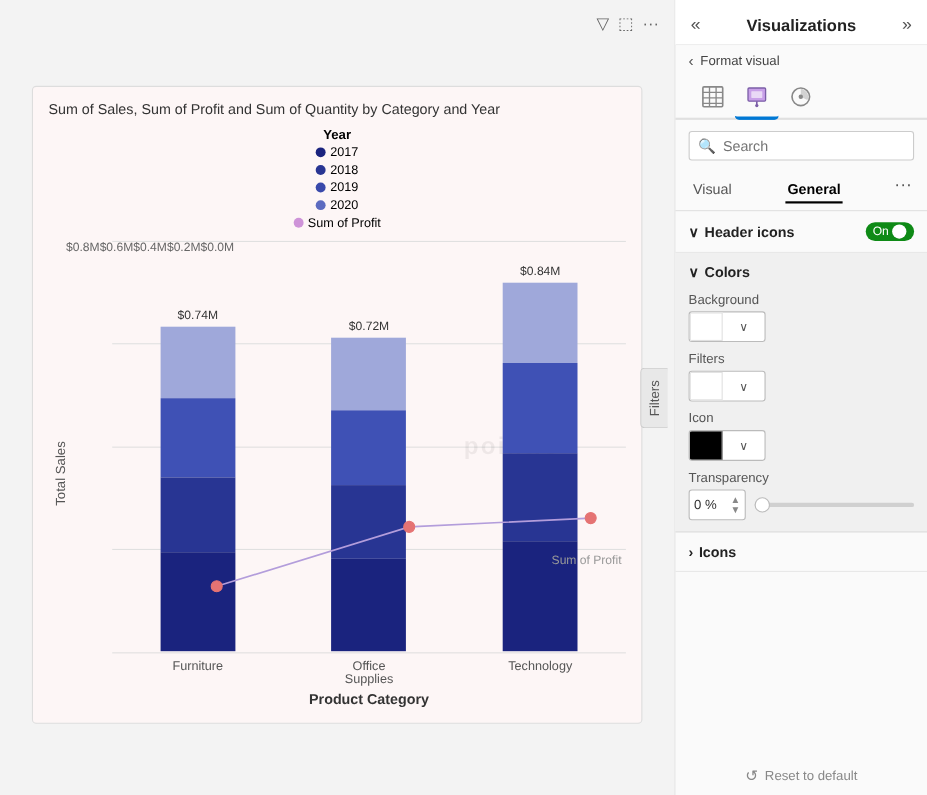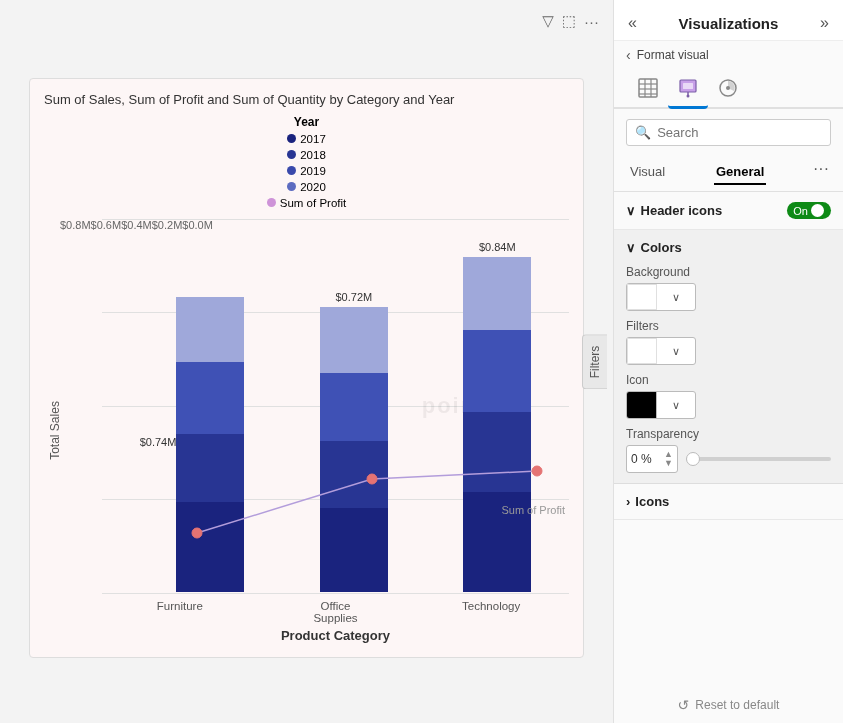--- a/index.html
+++ b/index.html
@@ -530,21 +530,21 @@
             <span>$0.2M</span>
             <span>$0.0M</span>
           </div>
 
           <div class="chart-watermark">pointio</div>
 
           <div style="position:relative;width:100%;height:100%;display:flex;align-items:flex-end;">
 
             <div style="display:flex;width:100%;height:100%;align-items:flex-end;justify-content:space-around;position:relative;">
 
-              <div style="display:flex;align-items:center;">
+              <div style="display:flex;flex-direction:column;align-items:center;">
                 <span style="font-size:11px;color:#333;margin-bottom:4px;">$0.74M</span>
                 <div style="width:68px;height:295px;display:flex;flex-direction:column-reverse;">
                   <div style="height:90px;background:#1a237e;"></div>
                   <div style="height:68px;background:#283593;"></div>
                   <div style="height:72px;background:#3f51b5;"></div>
                   <div style="height:65px;background:#9fa8da;"></div>
                 </div>
               </div>
 
               <div style="display:flex;flex-direction:column;align-items:center;">

